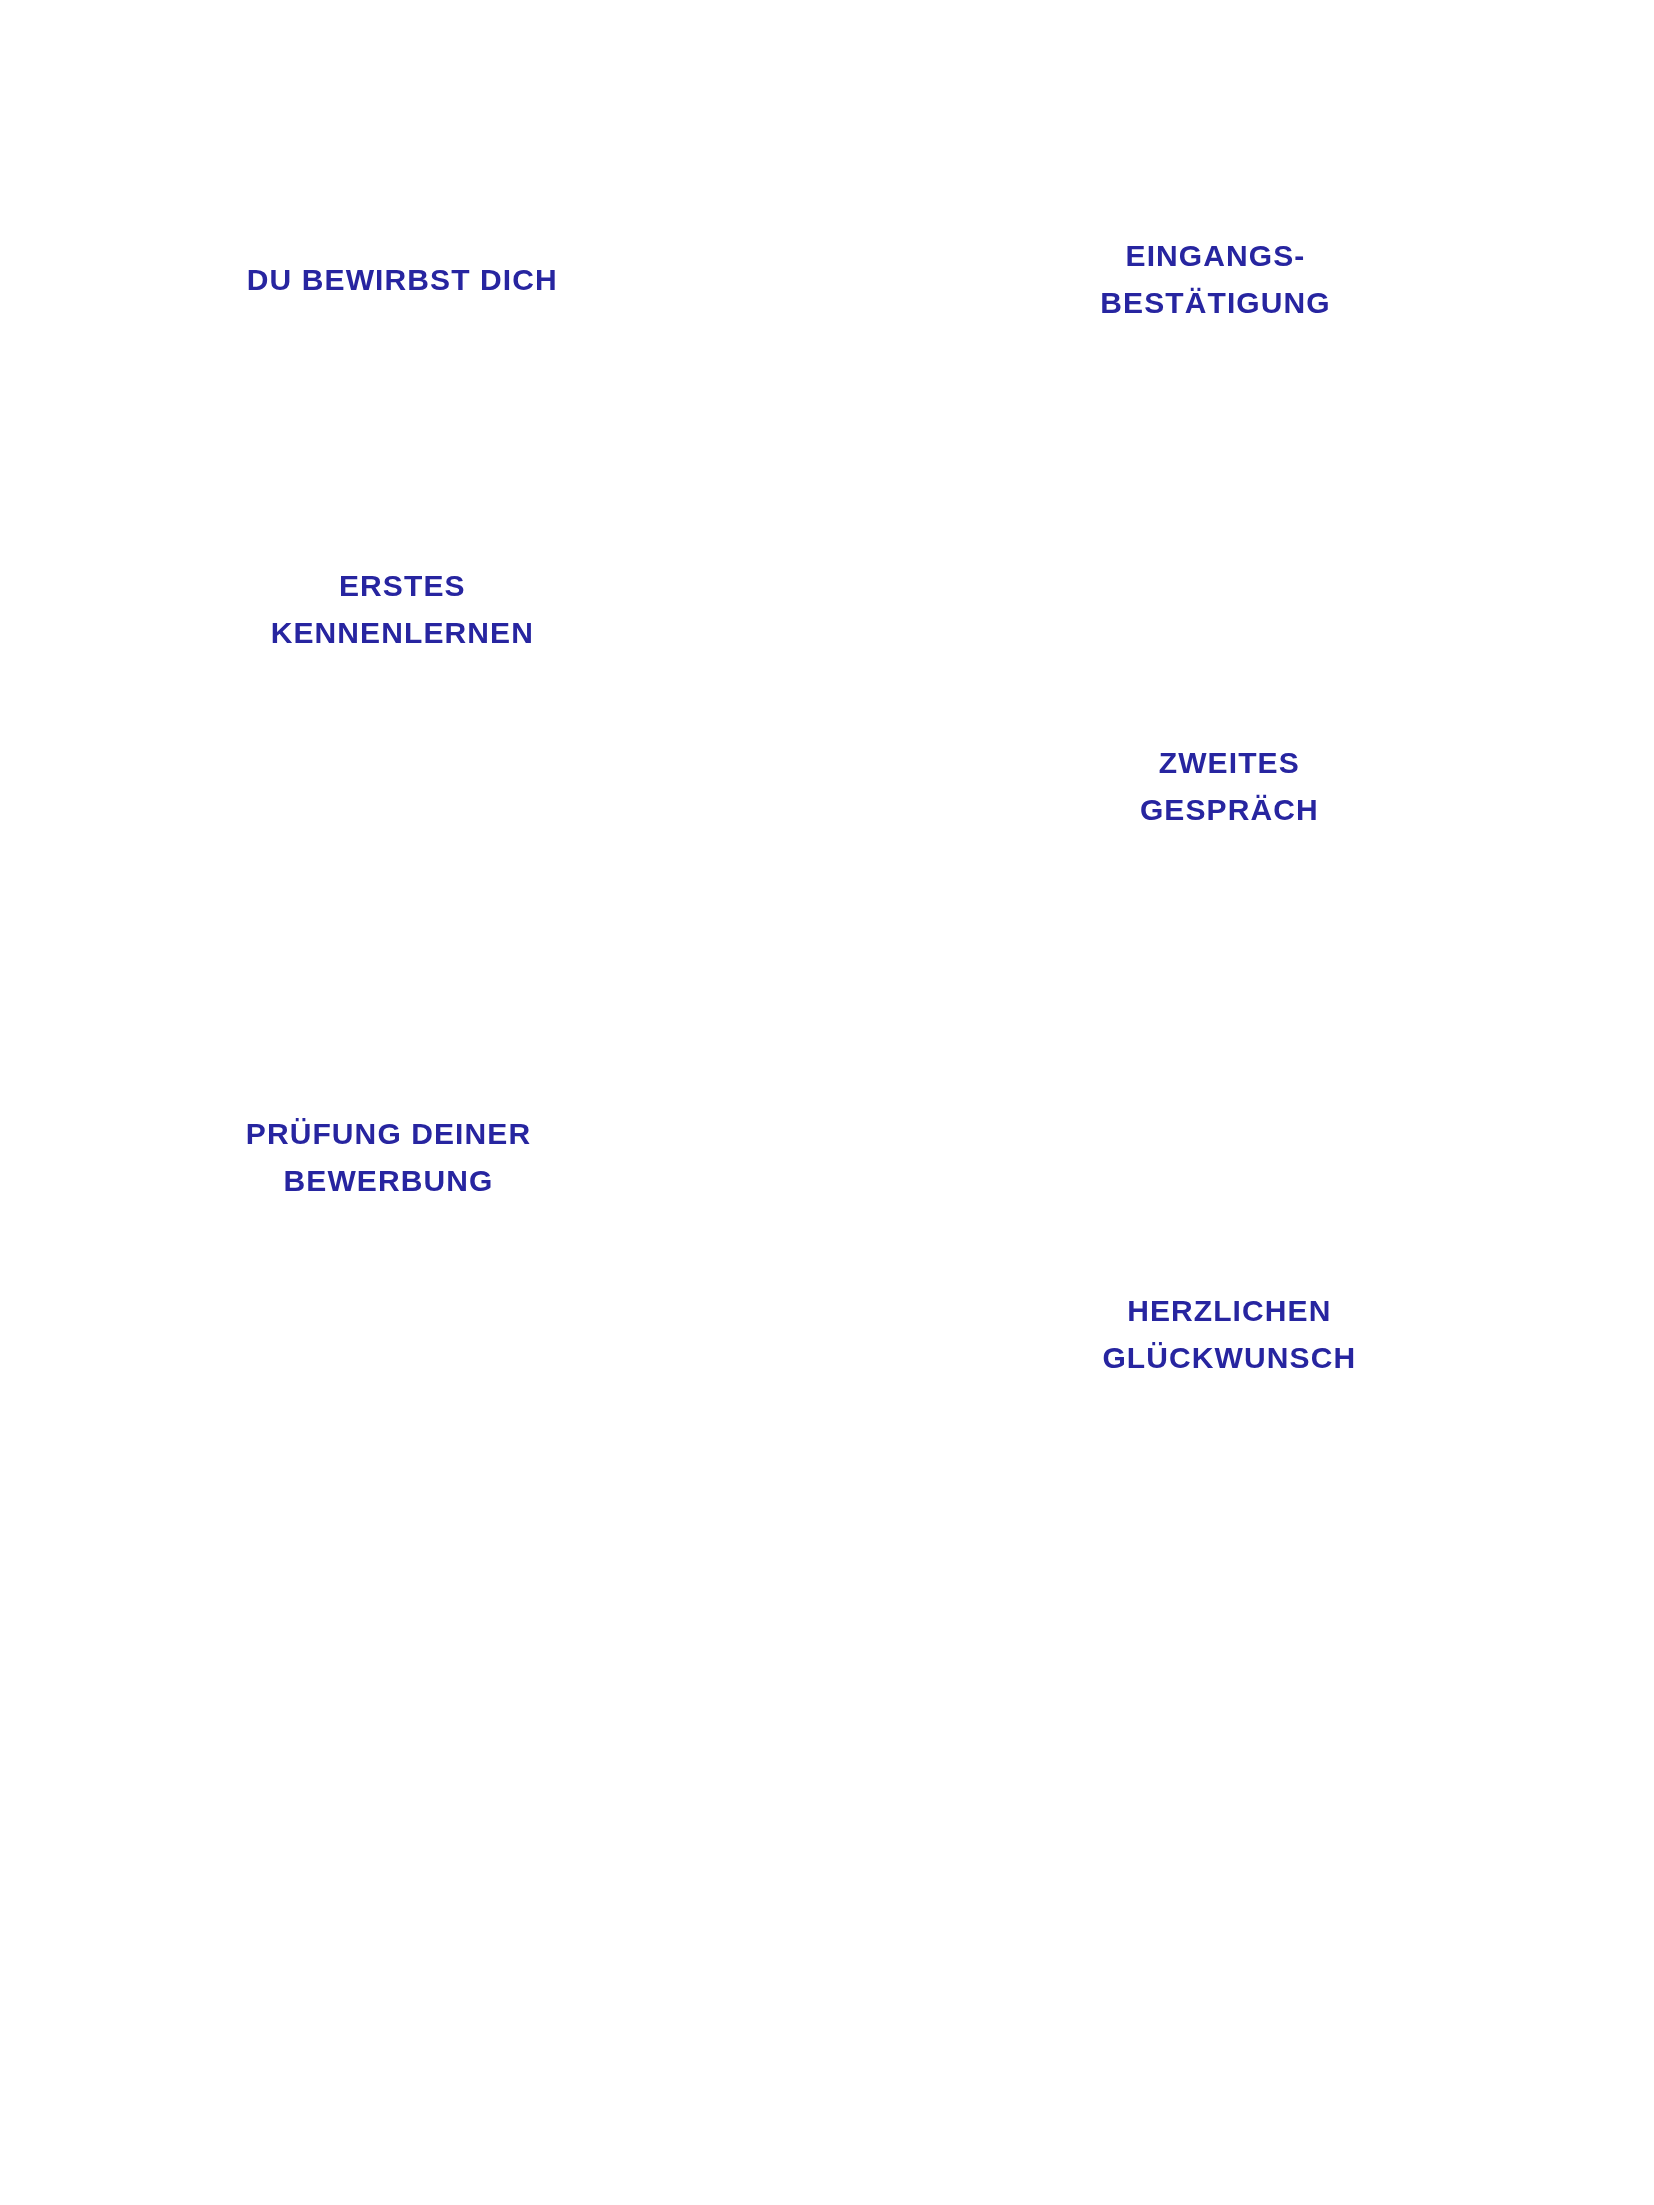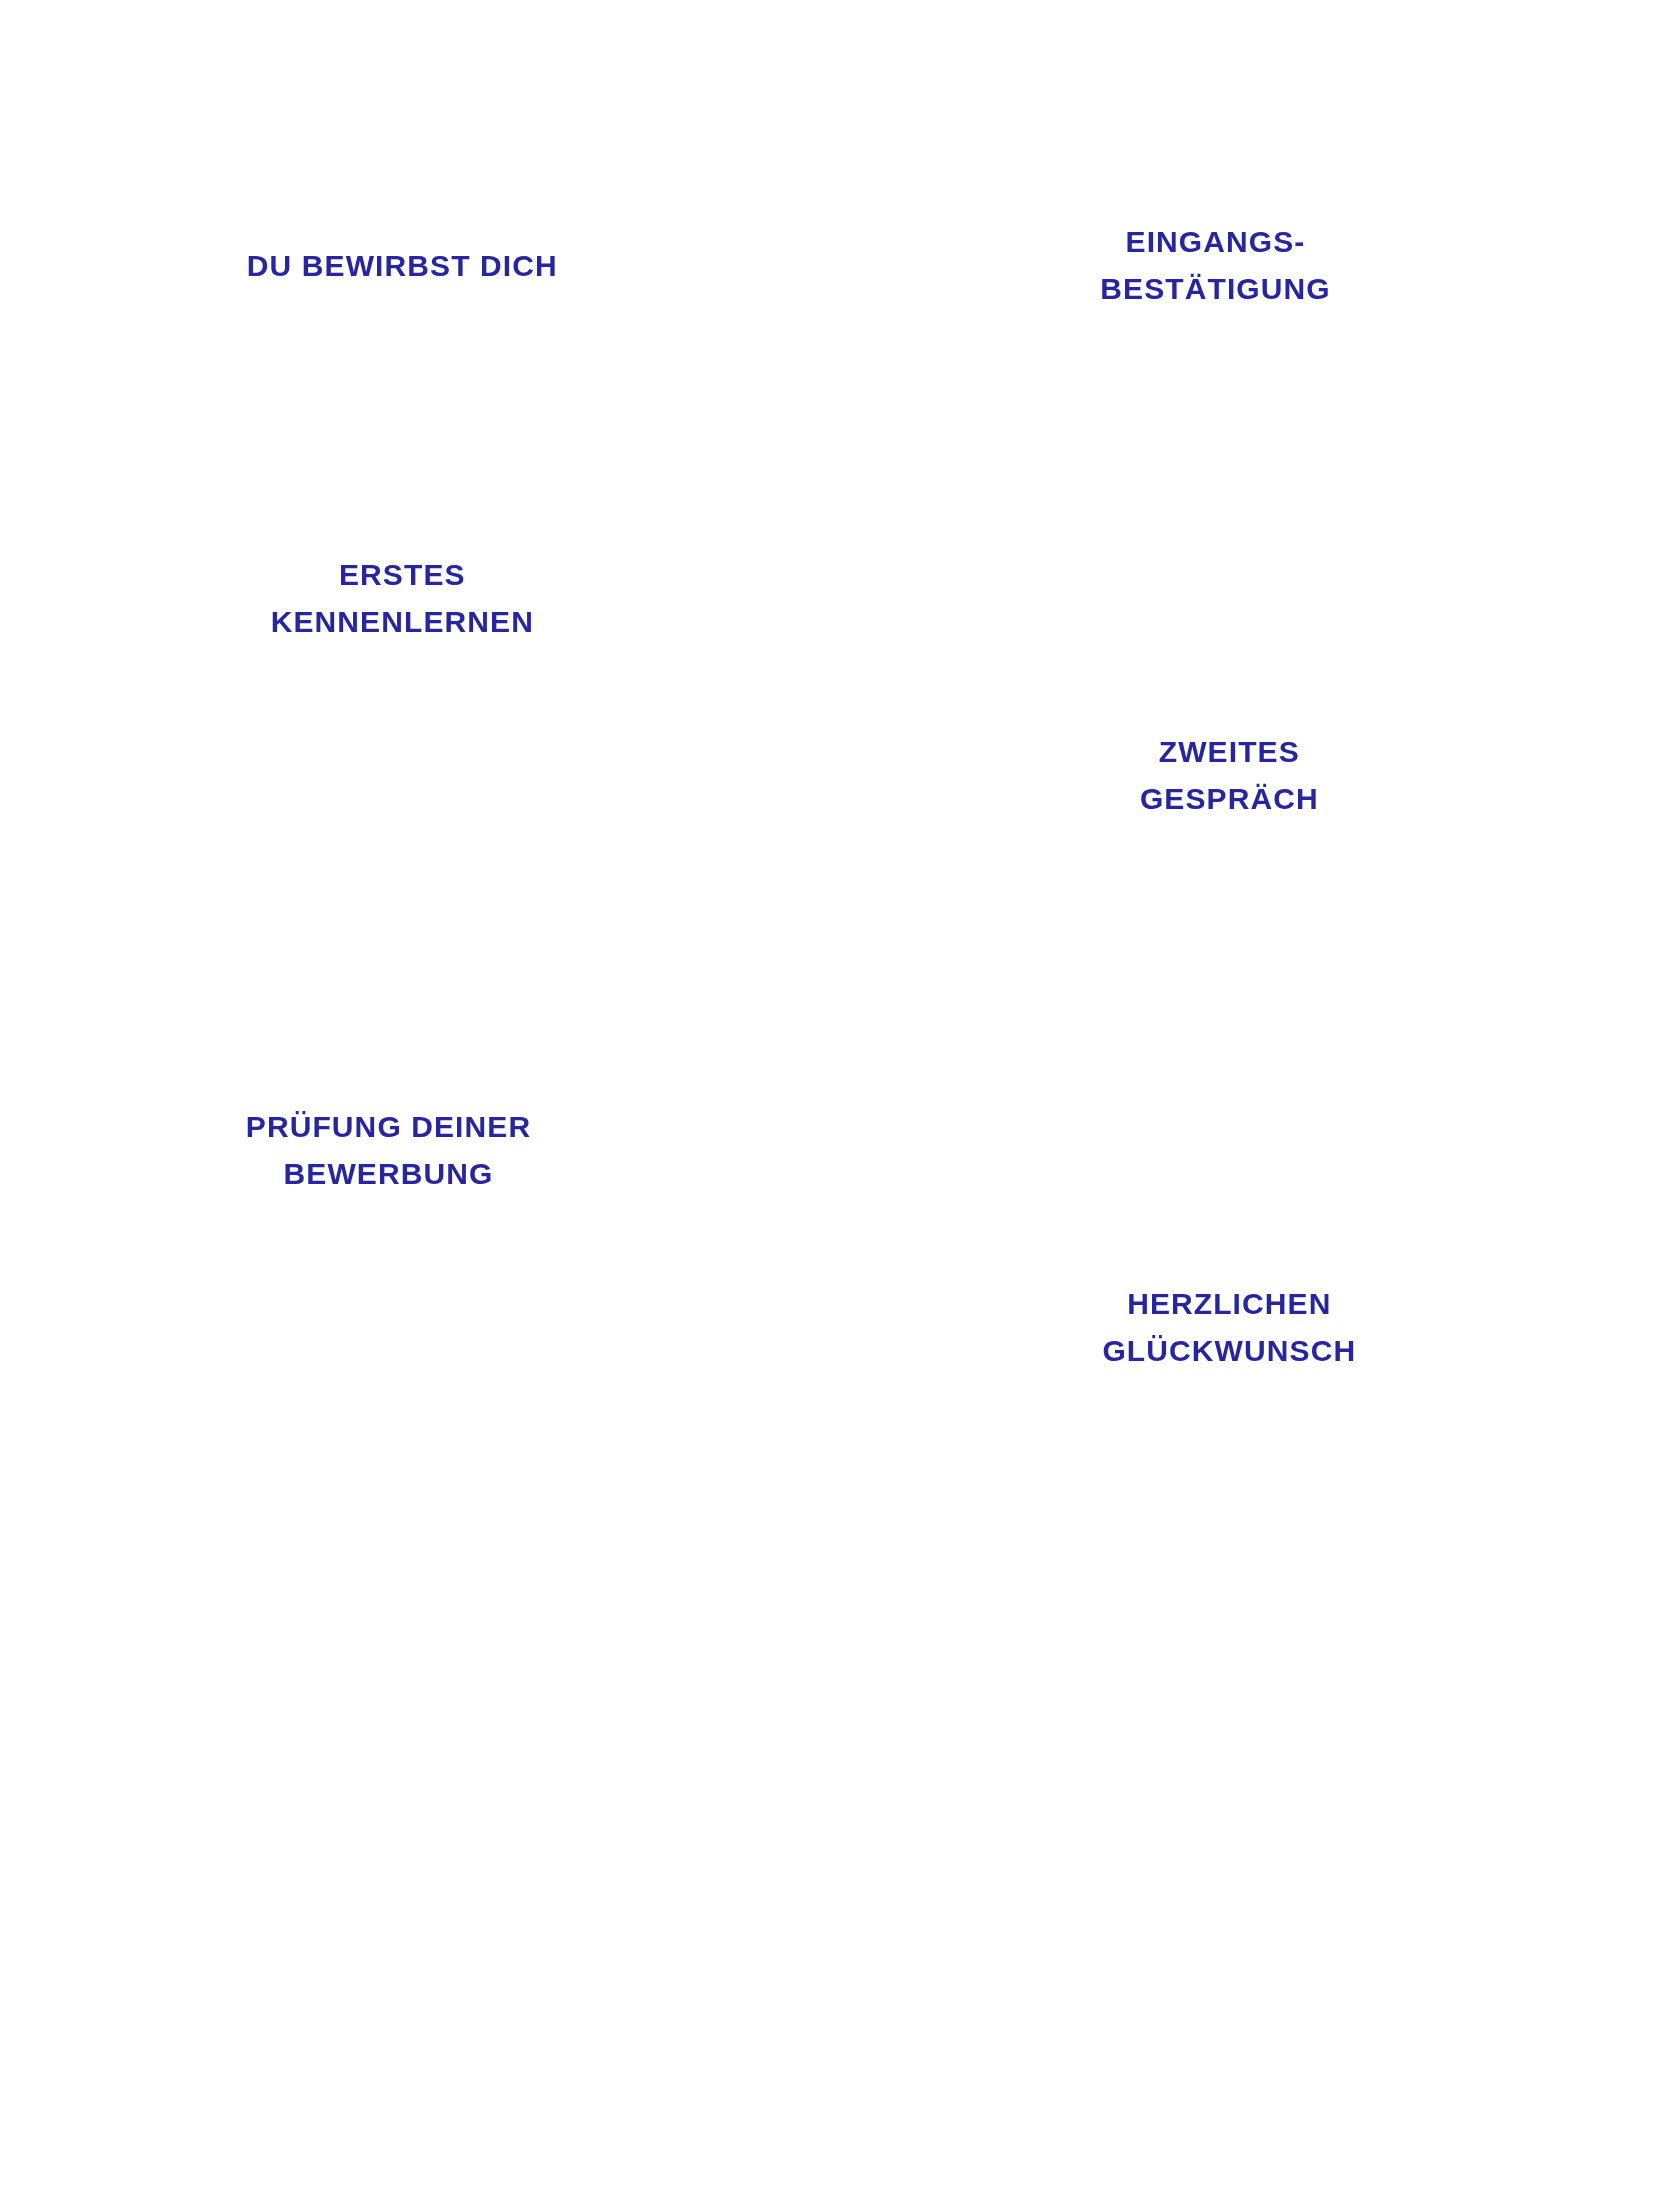--- a/index.html
+++ b/index.html
@@ -21,21 +21,21 @@
     position: absolute;
     left: 0;
     top: 0;
     width: 1654px;
     height: 2205px;
     display: grid;
     grid-template-columns: 1fr 1fr;
     grid-template-rows: repeat(4, 1fr);
     column-gap: 0;
     row-gap: 0;
-    padding-top: 0;
+    padding-top: 14px;
     box-sizing: border-box;
   }
   .step {
     position: relative;
     display: flex;
     align-items: flex-start;
     justify-content: center;
   }
   .step-media {
     position: absolute;

